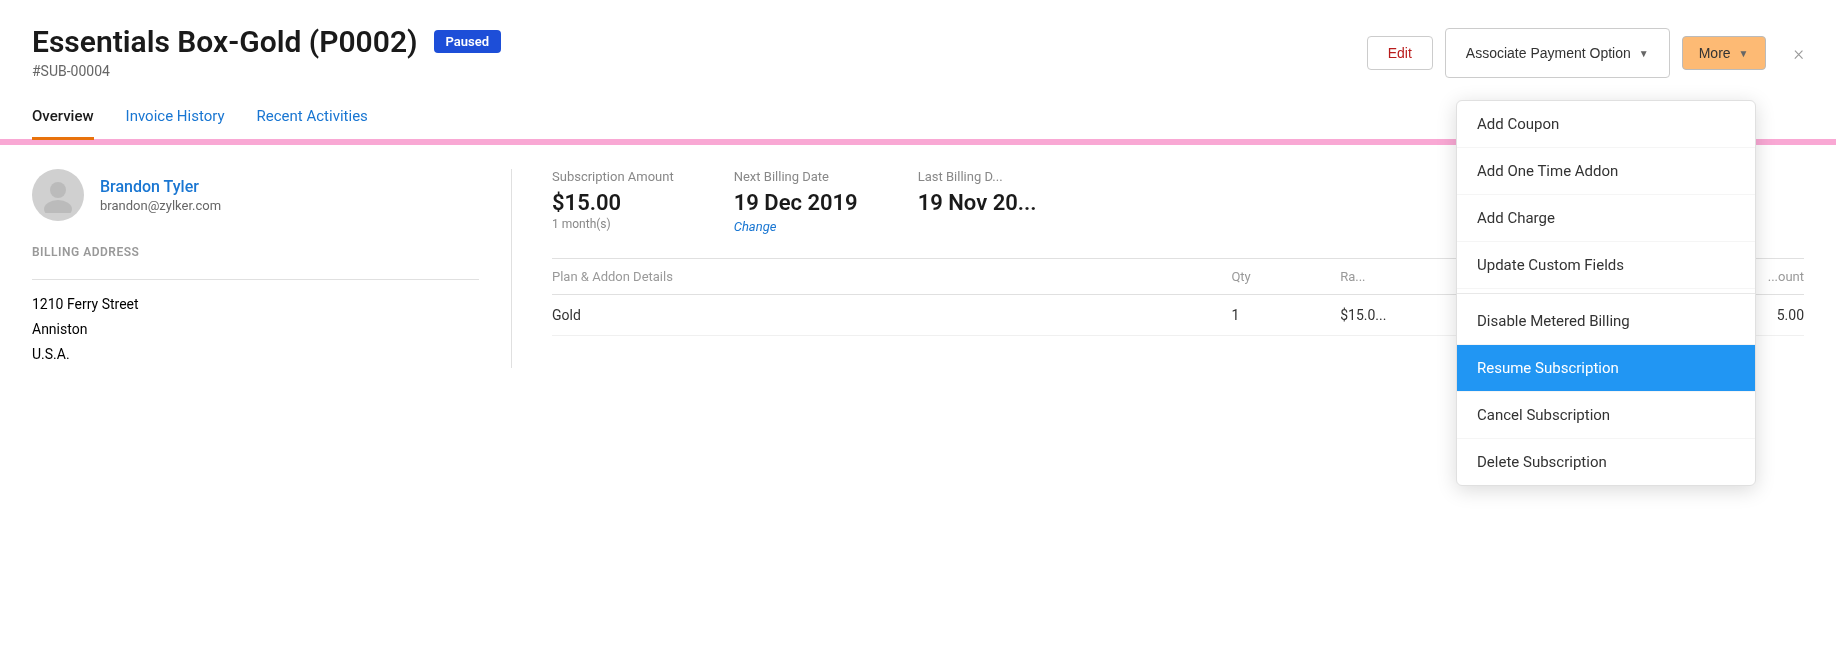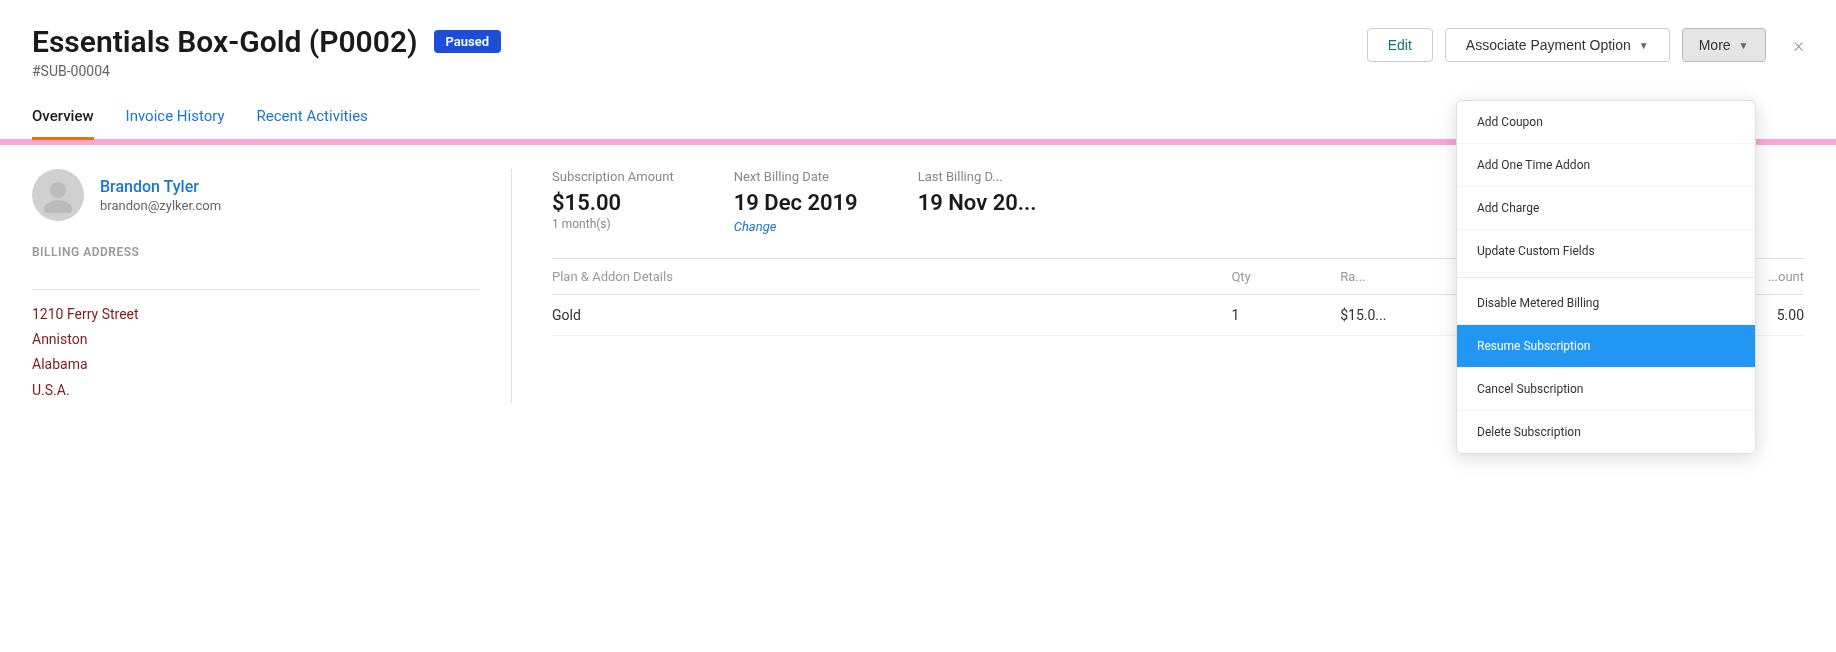--- a/index.html
+++ b/index.html
@@ -66,39 +66,39 @@
       margin-top: 4px;
     }
 
     .btn-edit {
       border: 1px solid #ccc;
       background: #fff;
       padding: 8px 20px;
       font-size: 14px;
       border-radius: 4px;
       cursor: pointer;
-      color: #0f766e;
+      color: #b91c1c;
     }
 
     .btn-associate {
       border: 1px solid #ccc;
       background: #fff;
-      padding: 8px 20px;
+      padding: 16px 20px;
       font-size: 14px;
       border-radius: 4px;
       cursor: pointer;
       color: #333;
       display: flex;
       align-items: center;
       gap: 8px;
     }
 
     .btn-more {
       border: 1px solid #bbb;
-      background: #e5e5e5;
+      background: #fdba74;
       padding: 8px 16px;
       font-size: 14px;
       border-radius: 4px;
       cursor: pointer;
       color: #333;
       display: flex;
       align-items: center;
       gap: 8px;
       font-weight: 500;
     }
@@ -196,32 +196,32 @@
     .billing-section {
       margin-top: 8px;
     }
 
     .billing-label {
       font-size: 12px;
       font-weight: 600;
       color: #999;
       letter-spacing: 0.5px;
       text-transform: uppercase;
-      margin-bottom: 30px;
+      margin-bottom: 20px;
     }
 
     .billing-divider {
       border: none;
       border-top: 1px solid #e0e0e0;
       margin-bottom: 12px;
     }
 
     .billing-address {
       font-size: 14px;
-      color: #7f1d1d;
+      color: #000000;
       line-height: 1.8;
     }
 
     
     .right-panel {
       flex: 1;
       padding-left: 40px;
     }
 
     .subscription-info {
@@ -299,21 +299,21 @@
       background: #fff;
       border: 1px solid #e0e0e0;
       border-radius: 6px;
       box-shadow: 0 4px 20px rgba(0,0,0,0.15);
       z-index: 1000;
       overflow: hidden;
     }
 
     .dropdown-item {
       padding: 14px 20px;
-      font-size: 12px;
+      font-size: 15px;
       color: #333;
       cursor: pointer;
       border-bottom: 1px solid #f5f5f5;
     }
 
     .dropdown-item:last-child {
       border-bottom: none;
     }
 
     .dropdown-item.active {
@@ -381,21 +381,20 @@
           <div class="user-email">brandon@zylker.com</div>
         </div>
       </div>
 
       <div class="billing-section">
         <div class="billing-label">BILLING ADDRESS</div>
         <hr class="billing-divider">
         <div class="billing-address">
           <div>1210 Ferry Street</div>
           <div>Anniston</div>
-          <div>Alabama</div>
           <div>U.S.A.</div>
         </div>
       </div>
     </div>
 
     <div class="right-panel">
       <div class="subscription-info">
         <div class="info-col">
           <div class="info-label">Subscription Amount</div>
           <div class="info-value">$15.00</div>

